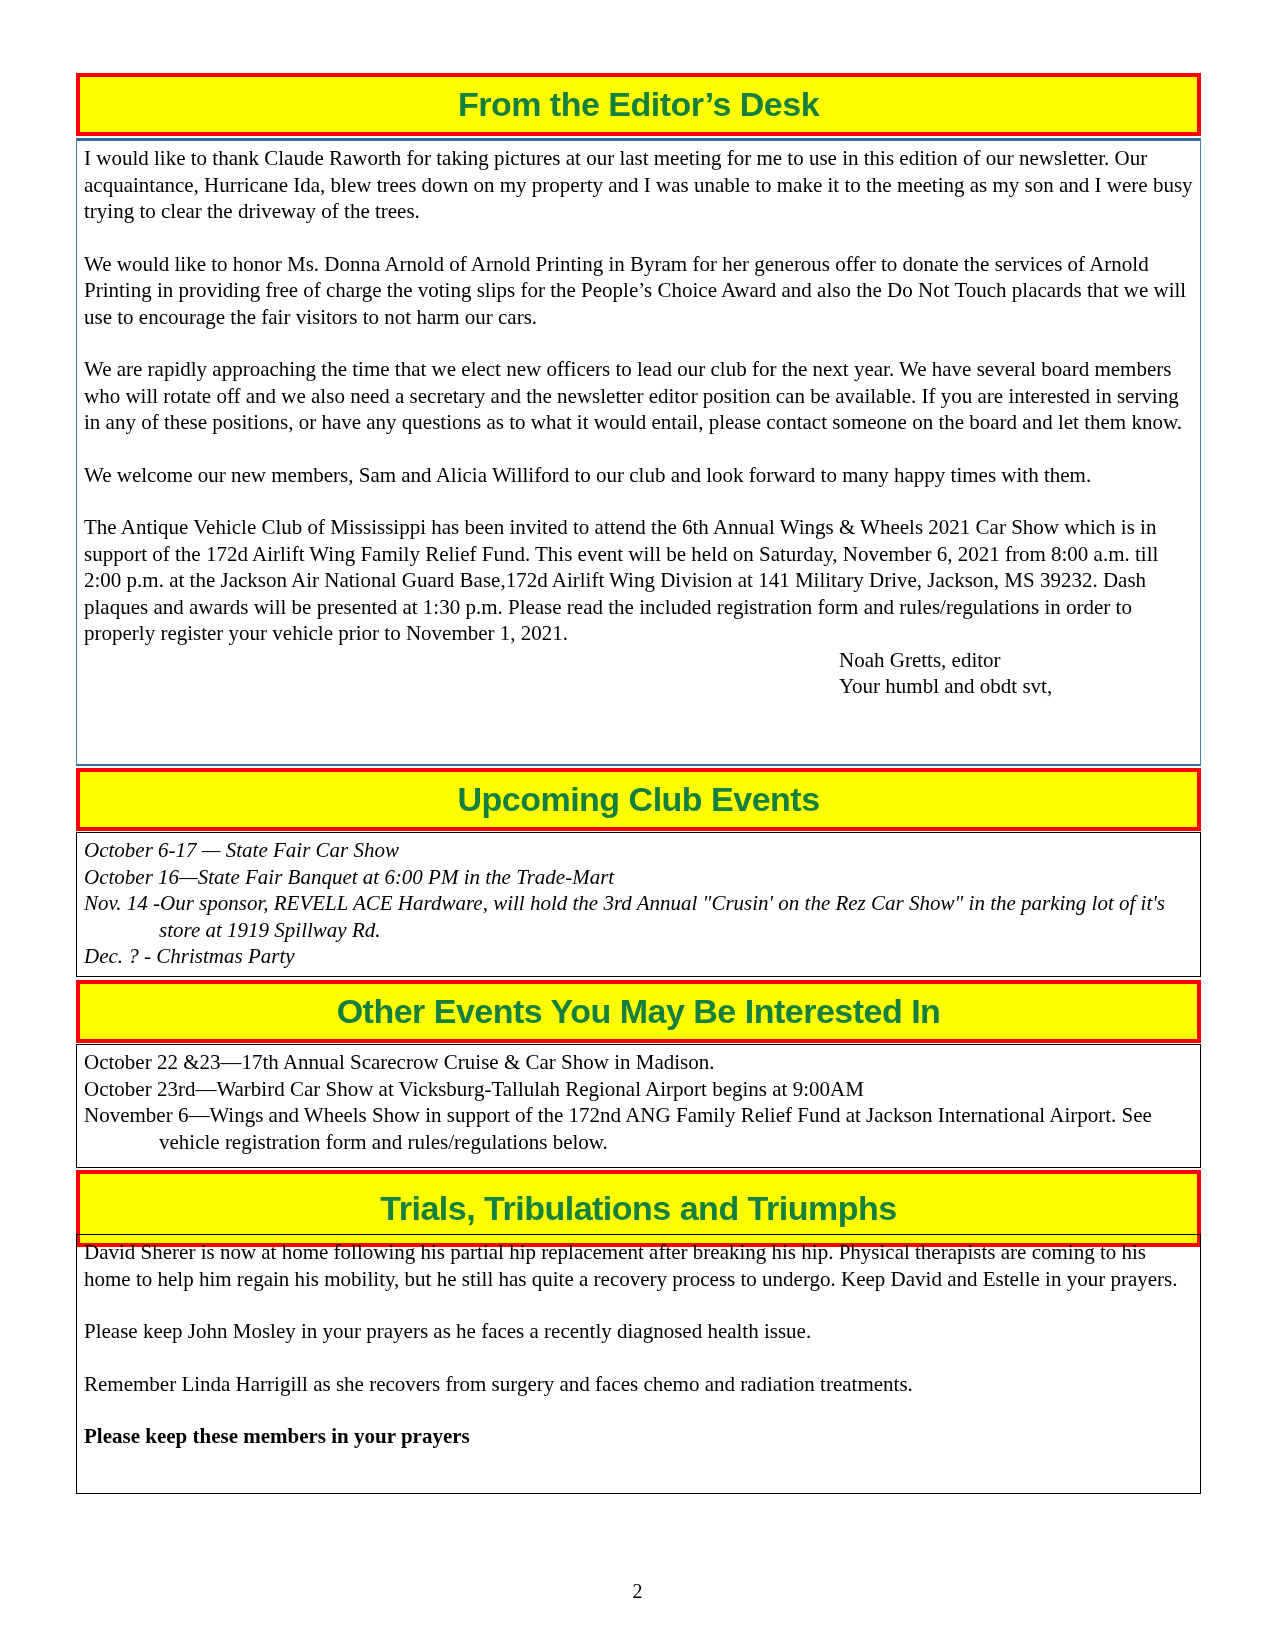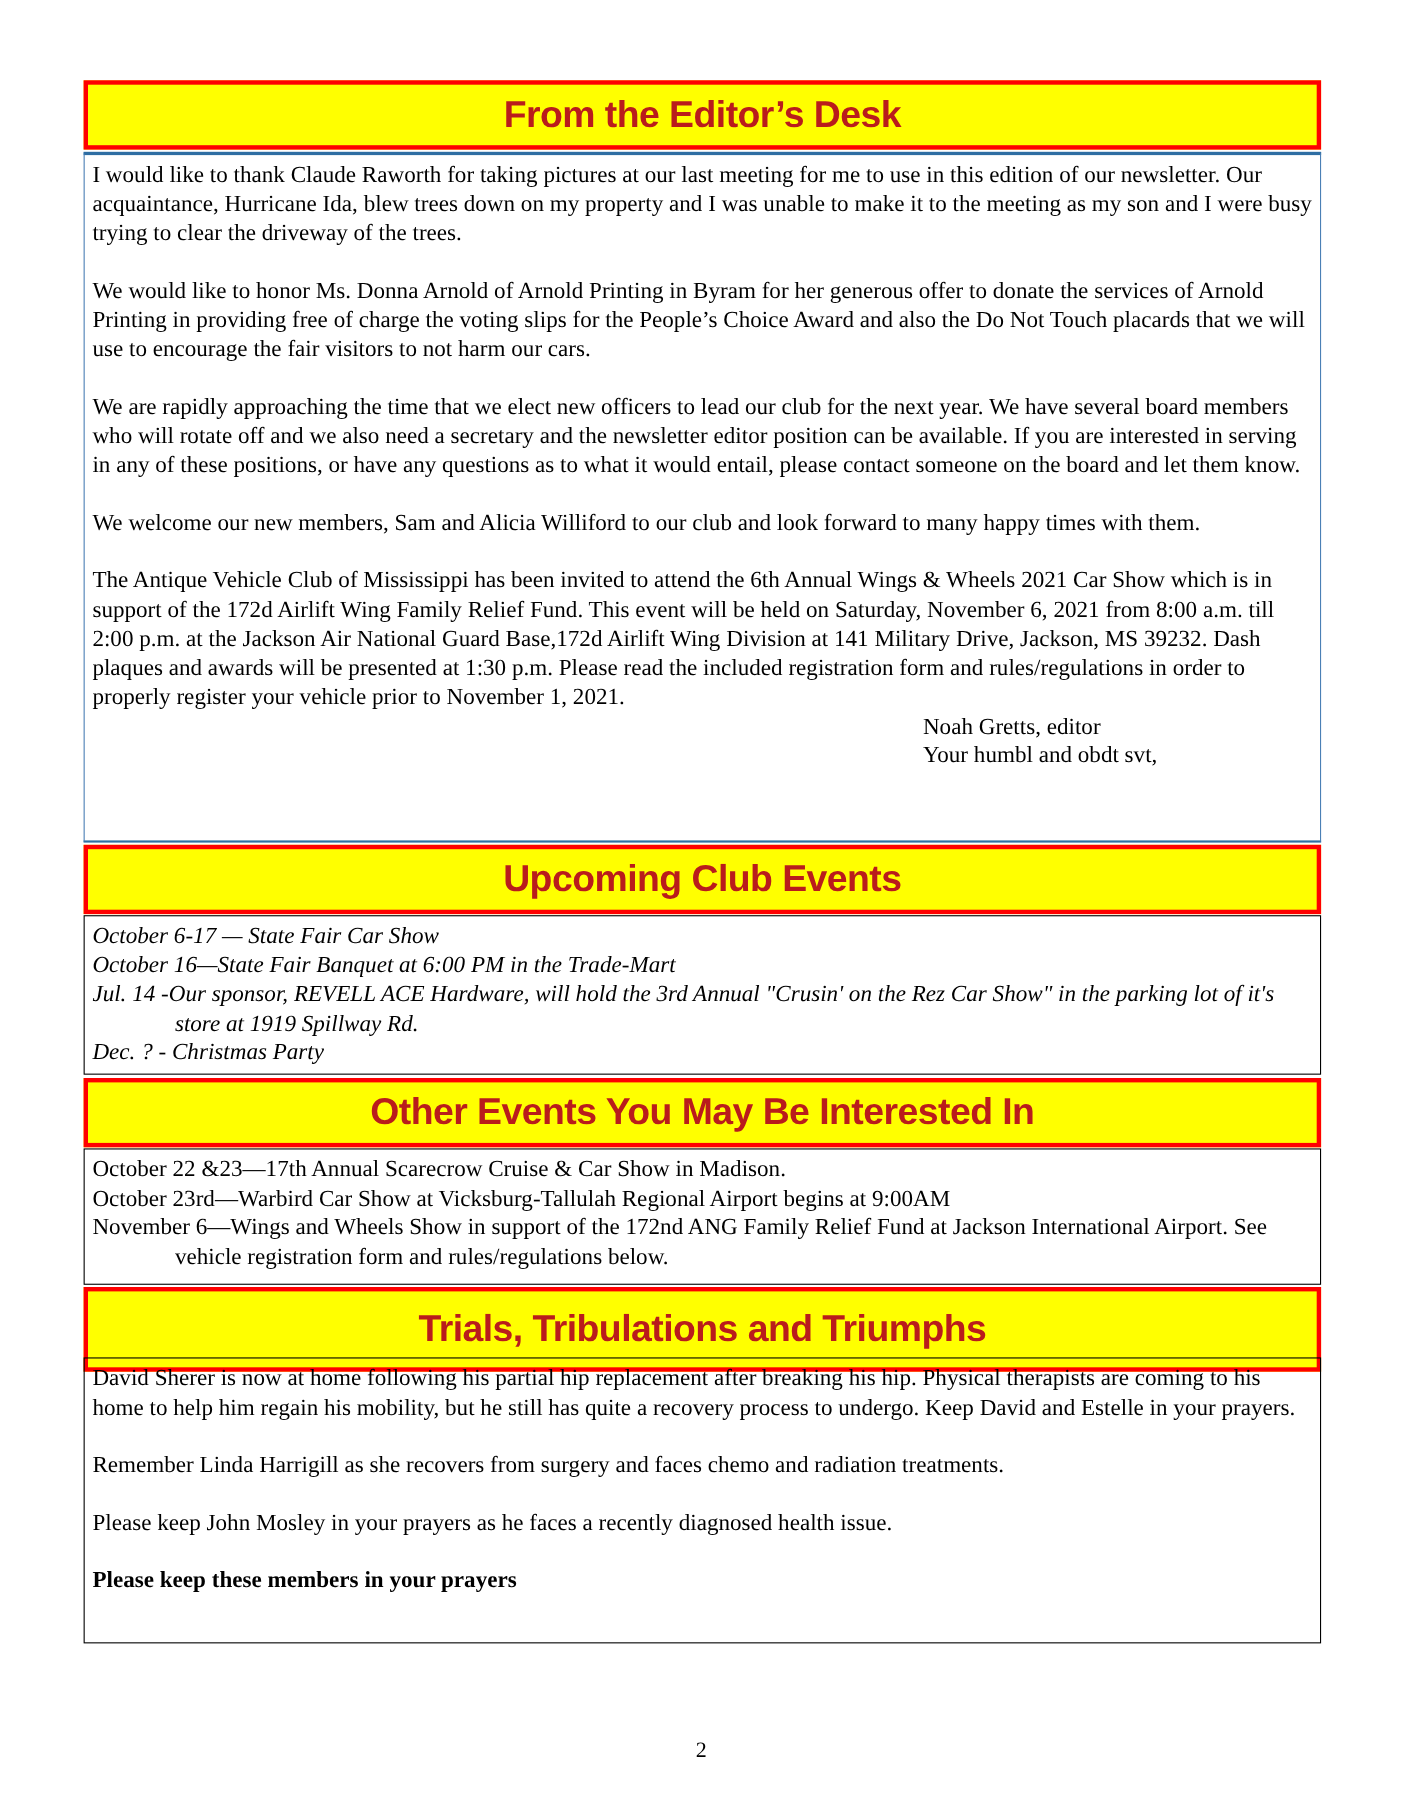--- a/index.html
+++ b/index.html
@@ -3,21 +3,21 @@
 <meta charset="utf-8">
 <style>
   html, body { margin: 0; padding: 0; background: #ffffff; }
   body { width: 1275px; height: 1650px; position: relative; font-family: "Liberation Serif", serif; color: #000; }
   .banner {
     position: absolute; left: 76px; width: 1125px;
     background: #ffff00; border: 4px solid #ff0000; box-sizing: border-box;
     display: flex; align-items: center; justify-content: center;
   }
   .banner h2 {
-    margin: 17px; color: #b91c1c; font-family: "Liberation Sans", sans-serif;
+    margin: 17px; color: #15803d; font-family: "Liberation Sans", sans-serif;
     font-weight: bold; font-size: 34px; letter-spacing: -0.5px; text-align: right;
   }
   .box {
     position: absolute; left: 76px; width: 1125px; box-sizing: border-box;
     border: 1px solid #000; padding: 4px 7px; font-size: 21px; line-height: 26.5px;
   }
   .box.blue { border: 1px solid #4a7fb5; border-top: 3px solid #2f6ea3; border-bottom: 2px solid #2f6ea3; }
   .box p { margin: 0 0 26px 0; }
   .box p:last-child { margin-bottom: 0; }
   .sig { margin-left: 755px; }
@@ -40,36 +40,36 @@
   <div class="sig">Noah Gretts, editor</div>
   <div class="sig">Your humbl and obdt svt,</div>
 </div>
 
 <div class="banner" style="top:768px;height:63px;">
   <h2>Upcoming Club Events</h2>
 </div>
 <div class="box" style="top:832px;height:145px;font-style:italic;">
   <div class="ev">October 6-17 — State Fair Car Show</div>
   <div class="ev">October 16—State Fair Banquet at 6:00 PM in the Trade-Mart</div>
-  <div class="ev">Jul. 14 -Our sponsor, REVELL ACE Hardware, will hold the 3rd Annual "Crusin' on the Rez Car Show" in the parking lot of it's store at 1919 Spillway Rd.</div>
+  <div class="ev">Nov. 14 -Our sponsor, REVELL ACE Hardware, will hold the 3rd Annual "Crusin' on the Rez Car Show" in the parking lot of it's store at 1919 Spillway Rd.</div>
   <div class="ev">Dec. ? - Christmas Party</div>
 </div>
 
 <div class="banner" style="top:980px;height:63px;">
   <h2>Other Events You May Be Interested In</h2>
 </div>
 <div class="box" style="top:1044px;height:124px;">
   <div class="ev">October 22 &amp;23—17th Annual Scarecrow Cruise &amp; Car Show in Madison.</div>
   <div class="ev">October 23rd—Warbird Car Show at Vicksburg-Tallulah Regional Airport begins at 9:00AM</div>
   <div class="ev">November 6—Wings and Wheels Show in support of the 172nd ANG Family Relief Fund at Jackson International Airport.  See vehicle registration form and rules/regulations below.</div>
 </div>
 
 <div class="banner" style="top:1170px;height:77px;">
   <h2>Trials, Tribulations and Triumphs</h2>
 </div>
 <div class="box" style="top:1234px;height:260px;">
   <p>David Sherer is now at home following his partial hip replacement after breaking his hip.  Physical therapists are coming to his home to help him regain his mobility, but he still has quite a recovery process to undergo.  Keep David and Estelle in your prayers.</p>
+  <p>Please keep John Mosley in your prayers as he faces a recently diagnosed health issue.</p>
   <p>Remember Linda Harrigill as she recovers from surgery and faces chemo and radiation treatments.</p>
-  <p>Please keep John Mosley in your prayers as he faces a recently diagnosed health issue.</p>
   <p class="center-bold">Please keep these members in your prayers</p>
 </div>
 
 <div class="page-num">2</div>
 
 </body></html>

